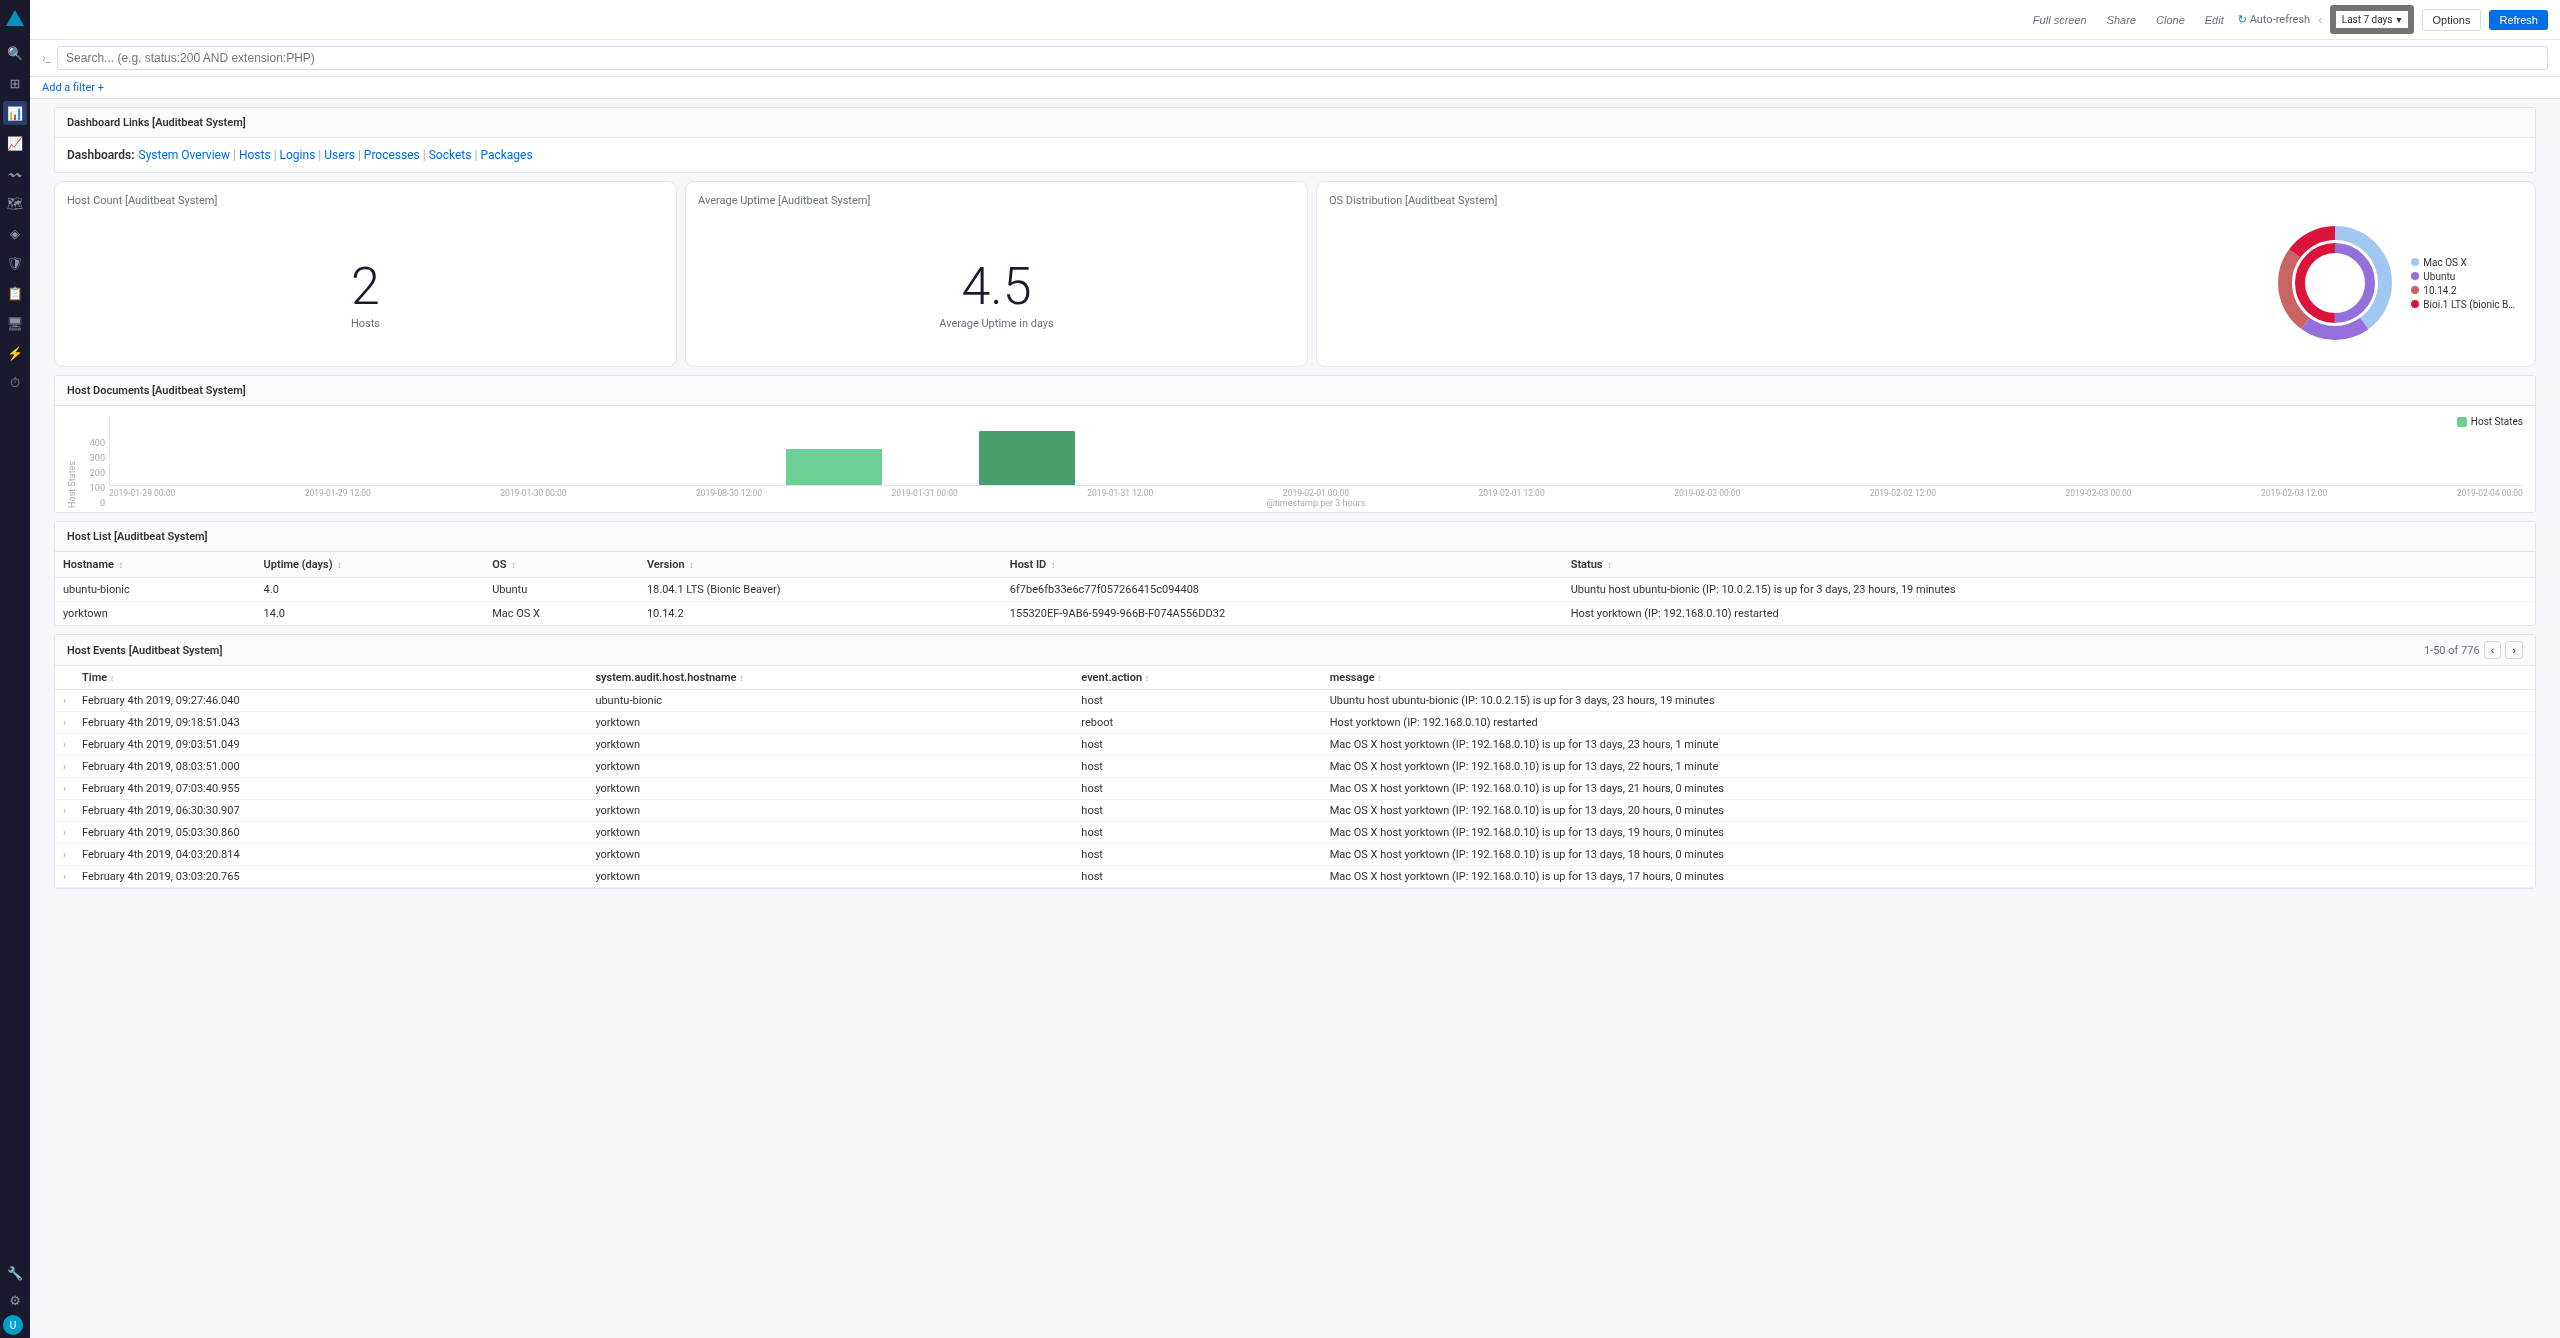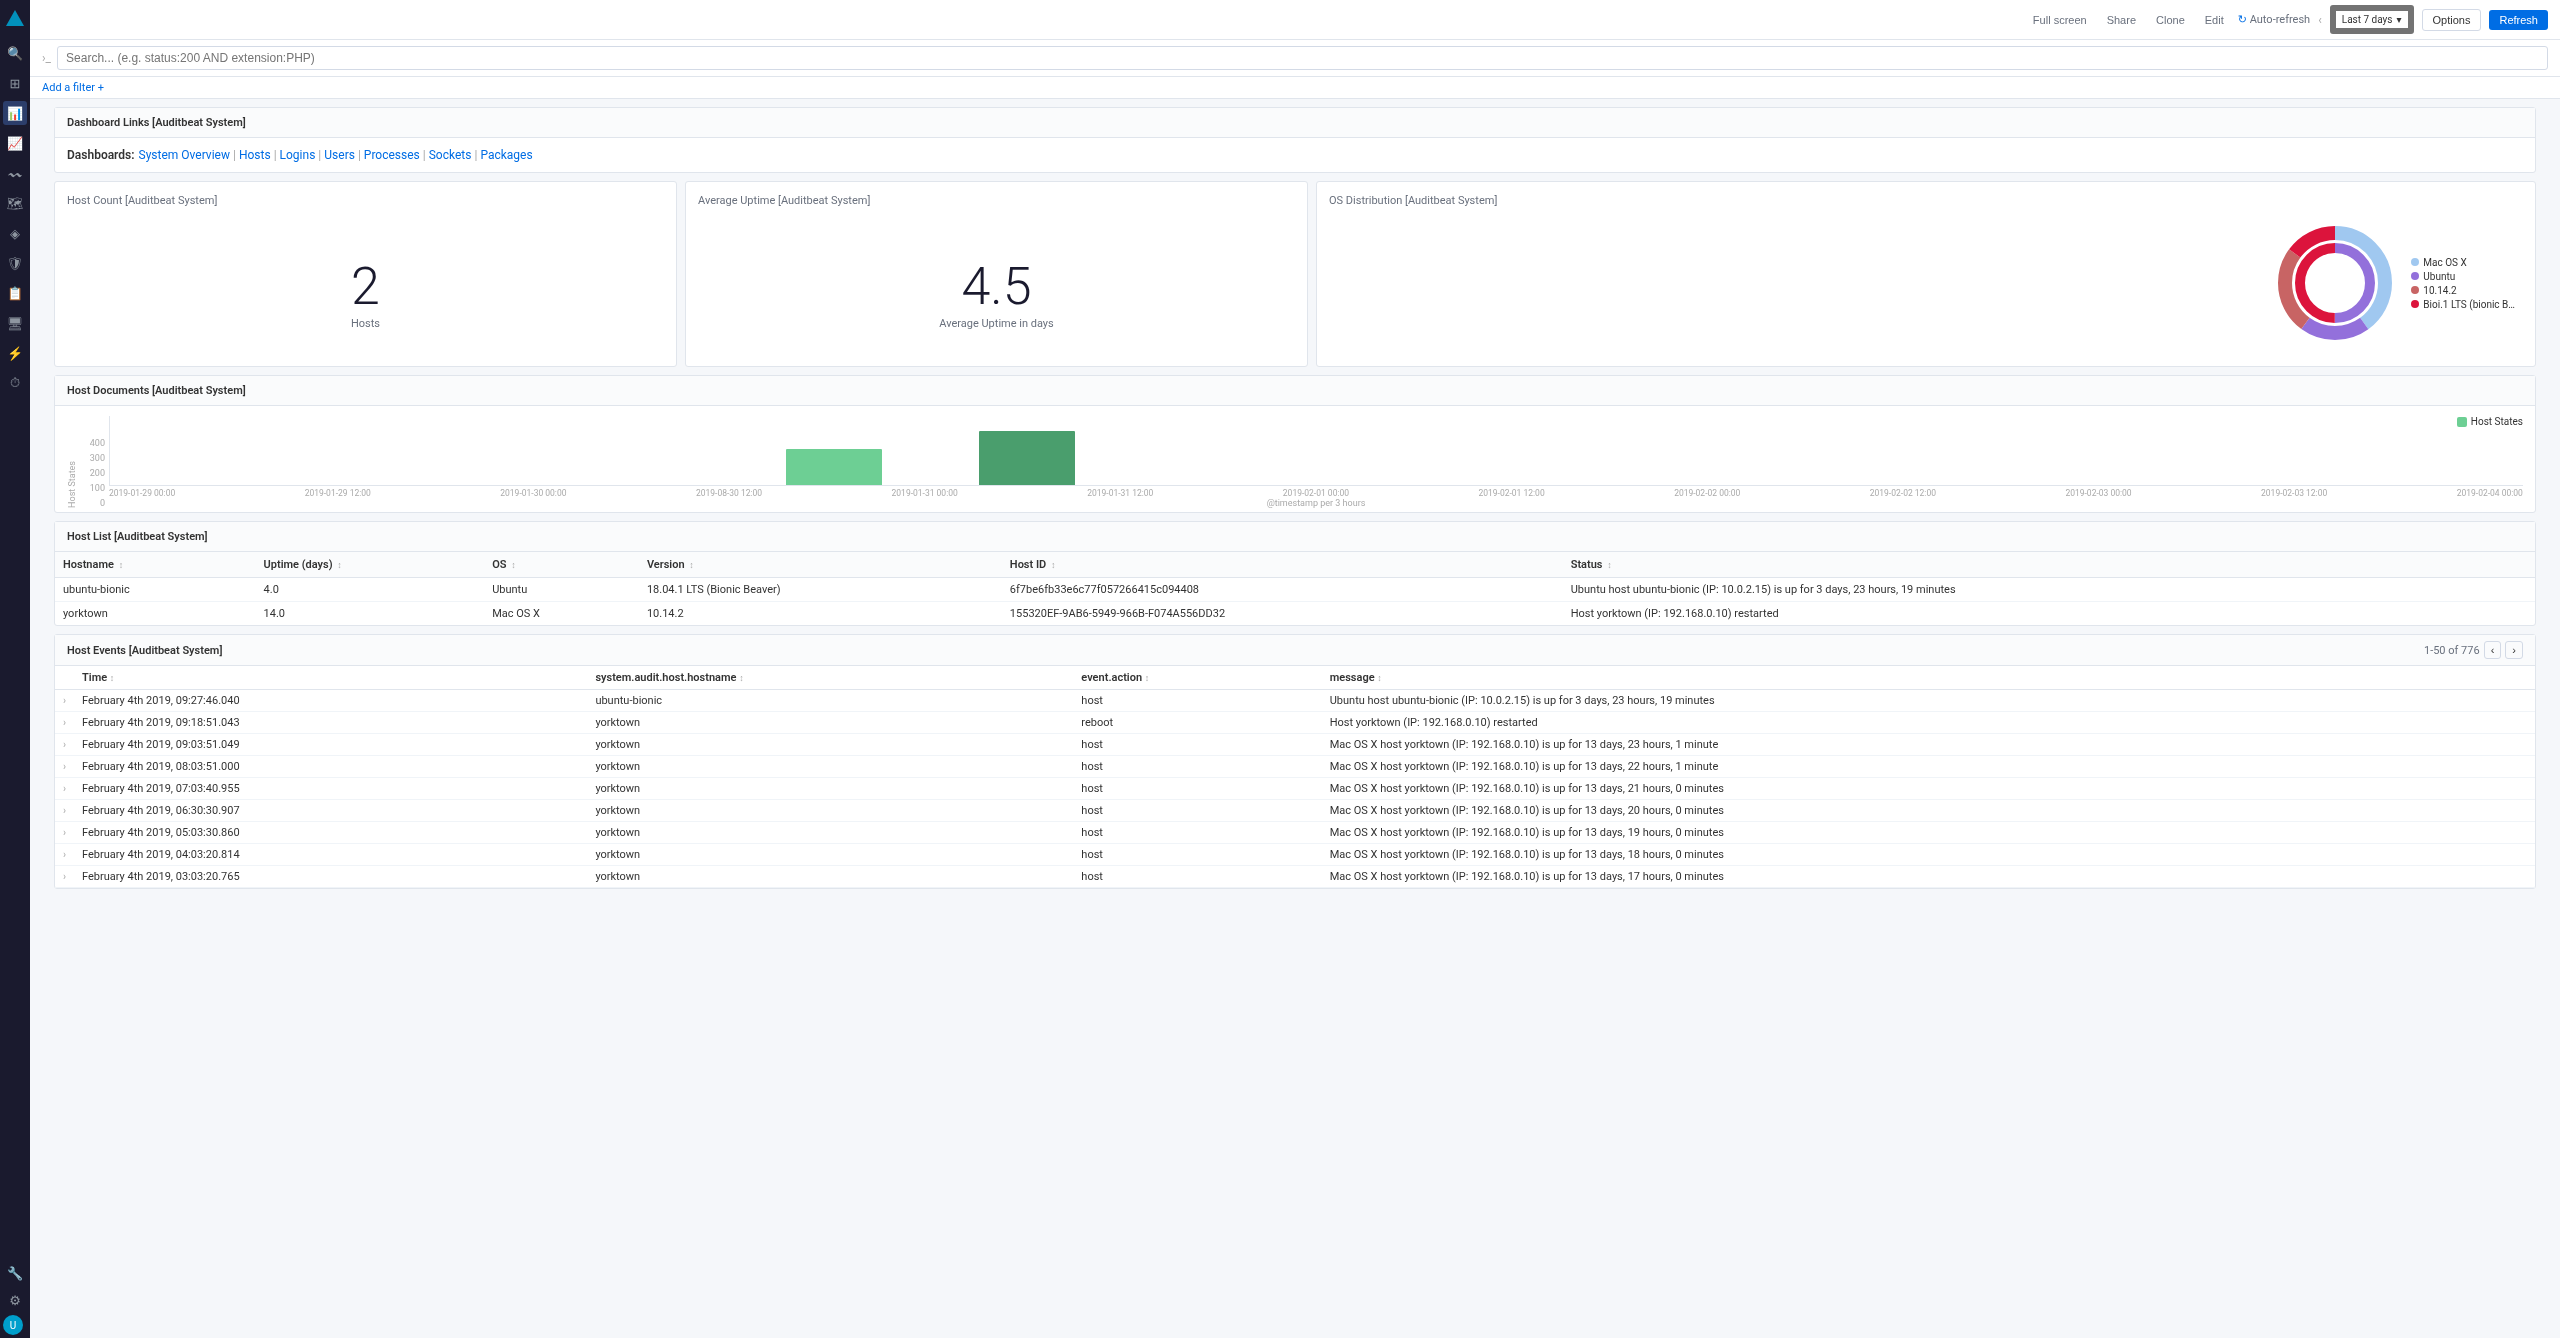--- a/index.html
+++ b/index.html
@@ -13,21 +13,21 @@
     .sidebar-bottom { margin-top: auto; }
 
     
     .main { flex: 1; display: flex; flex-direction: column; overflow: hidden; }
 
     
     .topbar { background: #fff; border-bottom: 1px solid #e0e5ec; display: flex; align-items: center; padding: 0 12px; height: 40px; flex-shrink: 0; }
     .breadcrumb { font-size: 11px; color: #69707d; display: flex; align-items: center; gap: 4px; flex: 1; }
     .breadcrumb a { color: #006de4; text-decoration: none; }
     .topbar-right { display: flex; align-items: center; gap: 8px; margin-left: auto; }
-    .topbar-btn { font-size: 11px; color: #69707d; background: none; border: none; cursor: pointer; padding: 4px 6px; }
+    .topbar-btn { font-size: 11px; color: #69707d; background: none; border: none; cursor: pointer; padding: 4px 6px; font-style: italic; }
     .auto-refresh-label { font-size: 11px; color: #69707d; }
     .time-picker { font-size: 10px; border: 6px solid #737373; border-radius: 3px; padding: 3px 6px; background: #fff; cursor: pointer; display: flex; align-items: center; gap: 4px; }
     .btn-primary { background: #006de4; color: #fff; border: none; border-radius: 3px; padding: 4px 10px; font-size: 11px; cursor: pointer; }
     .btn-secondary { background: #fff; color: #333; border: 1px solid #d3dae6; border-radius: 3px; padding: 4px 10px; font-size: 11px; cursor: pointer; }
 
     
     .searchbar { background: #fff; border-bottom: 1px solid #e0e5ec; padding: 6px 12px; display: flex; align-items: center; }
     .search-input { flex: 1; border: 1px solid #d3dae6; border-radius: 3px; padding: 4px 8px; font-size: 12px; color: #aaa; }
     .filter-bar { background: #fff; border-bottom: 1px solid #e0e5ec; padding: 4px 12px; display: flex; align-items: center; }
     .add-filter { color: #006de4; font-size: 11px; cursor: pointer; }
@@ -40,21 +40,21 @@
     .panel-title { font-size: 11px; font-weight: 600; color: #333; padding: 8px 12px; border-bottom: 1px solid #e0e5ec; background: #fafbfc; }
     .panel-body { padding: 10px 12px; }
 
     .dashboard-links { display: flex; align-items: center; gap: 0; font-size: 12px; }
     .dashboard-links-label { font-weight: 600; margin-right: 4px; }
     .dashboard-link { color: #006de4; text-decoration: none; }
     .dashboard-sep { color: #aaa; margin: 0 3px; }
 
     
     .metrics-row { display: flex; gap: 8px; margin-bottom: 8px; }
-    .metric-card { background: #fff; border: 1px solid #e0e5ec; border-radius: 3px; flex: 1; padding: 12px; min-height: 140px; position: relative; }
+    .metric-card { background: #fff; border: 1px solid #e0e5ec; border-radius: 9px; flex: 1; padding: 12px; min-height: 140px; position: relative; }
     .metric-card-title { font-size: 11px; color: #69707d; margin-bottom: 8px; }
     .metric-value { font-size: 52px; font-weight: 300; color: #1a1a2e; line-height: 1; }
     .metric-label { font-size: 11px; color: #69707d; margin-top: 4px; }
     .metric-center { display: flex; flex-direction: column; align-items: center; justify-content: center; height: 100%; min-height: 110px; }
 
     
     .donut-container { display: flex; align-items: center; justify-content: space-between; padding: 8px; }
     .donut-legend { font-size: 10px; }
     .legend-item { display: flex; align-items: center; gap: 4px; margin-bottom: 3px; }
     .legend-dot { width: 8px; height: 8px; border-radius: 50%; flex-shrink: 0; }

